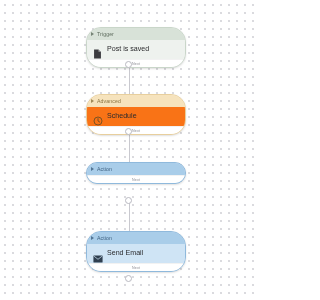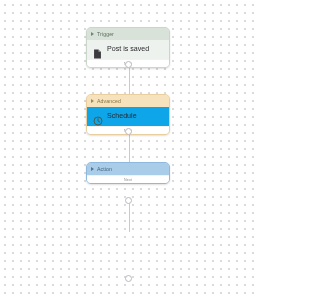--- a/index.html
+++ b/index.html
@@ -22,22 +22,22 @@
     background:#c9c9cf;
   }
   .port{
     position:absolute;width:7px;height:7px;border-radius:50%;
     background:#ffffff;border:1.3px solid #b9b9c1;
     left:125.2px;box-sizing:border-box;z-index:4;
   }
 
   
   .node{
-    position:absolute;left:86px;width:84px;
-    border-radius:5px;
+    position:absolute;left:86px;width:100px;
+    border-radius:15px;
     box-sizing:border-box;
     overflow:hidden;
     box-shadow:0 1px 2px rgba(0,0,0,.13);
     z-index:3;
   }
   .node-head{
     height:12px;display:flex;align-items:center;
     padding:0 4px;gap:3px;
     font-size:5.2px;letter-spacing:.1px;
   }
@@ -65,21 +65,21 @@
   }
   .foot-txt{font-size:3.6px;color:#8b8b93;letter-spacing:.15px;}
 
   
   .t-green{background:#eaf0ea;border:1px solid #c9d6c9;}
   .t-green .node-head{background:#d8e2d8;color:#5d6b5d;}
   .t-green .node-body{background:#eef2ee;}
 
   .t-amber{background:#fdf1da;border:1px solid #e8cf9d;}
   .t-amber .node-head{background:#f6e3bd;color:#8a7340;}
-  .t-amber .node-body{background:#0ea5e9;}
+  .t-amber .node-body{background:#f97316;}
 
   .t-blue{background:#cfe4f5;border:1px solid #8fb9dc;}
   .t-blue .node-head{background:#a9cde9;color:#3d5f7e;}
   .t-blue .node-body{background:#cfe4f5;}
 </style>
 </head>
 <body>
 
 <div id="canvas">
 
@@ -135,14 +135,32 @@
   <div class="node t-blue" style="top:162px;">
     <div class="node-head">
       <span class="tri"></span>
       <span>Action</span>
     </div>
     <div class="node-foot">
       <span class="foot-txt">Next</span>
     </div>
   </div>
 
+  <div class="node t-blue" style="top:231px;">
+    <div class="node-head">
+      <span class="tri"></span>
+      <span>Action</span>
+    </div>
+    <div class="node-body">
+      <span class="ico">
+        <svg viewBox="0 0 14 11" width="10" height="8">
+          <rect x="0.6" y="0.6" width="12.8" height="9.8" rx="0.8" fill="#2f3f50"></rect>
+          <path d="M1.4 1.6 7 5.9l5.6-4.3" fill="none" stroke="#cfe4f5" stroke-width="1"></path>
+        </svg>
+      </span>
+      <span class="node-label">Send Email</span>
+    </div>
+    <div class="node-foot">
+      <span class="foot-txt">Next</span>
+    </div>
+  </div>
 
 </div>
 
 </body></html>

